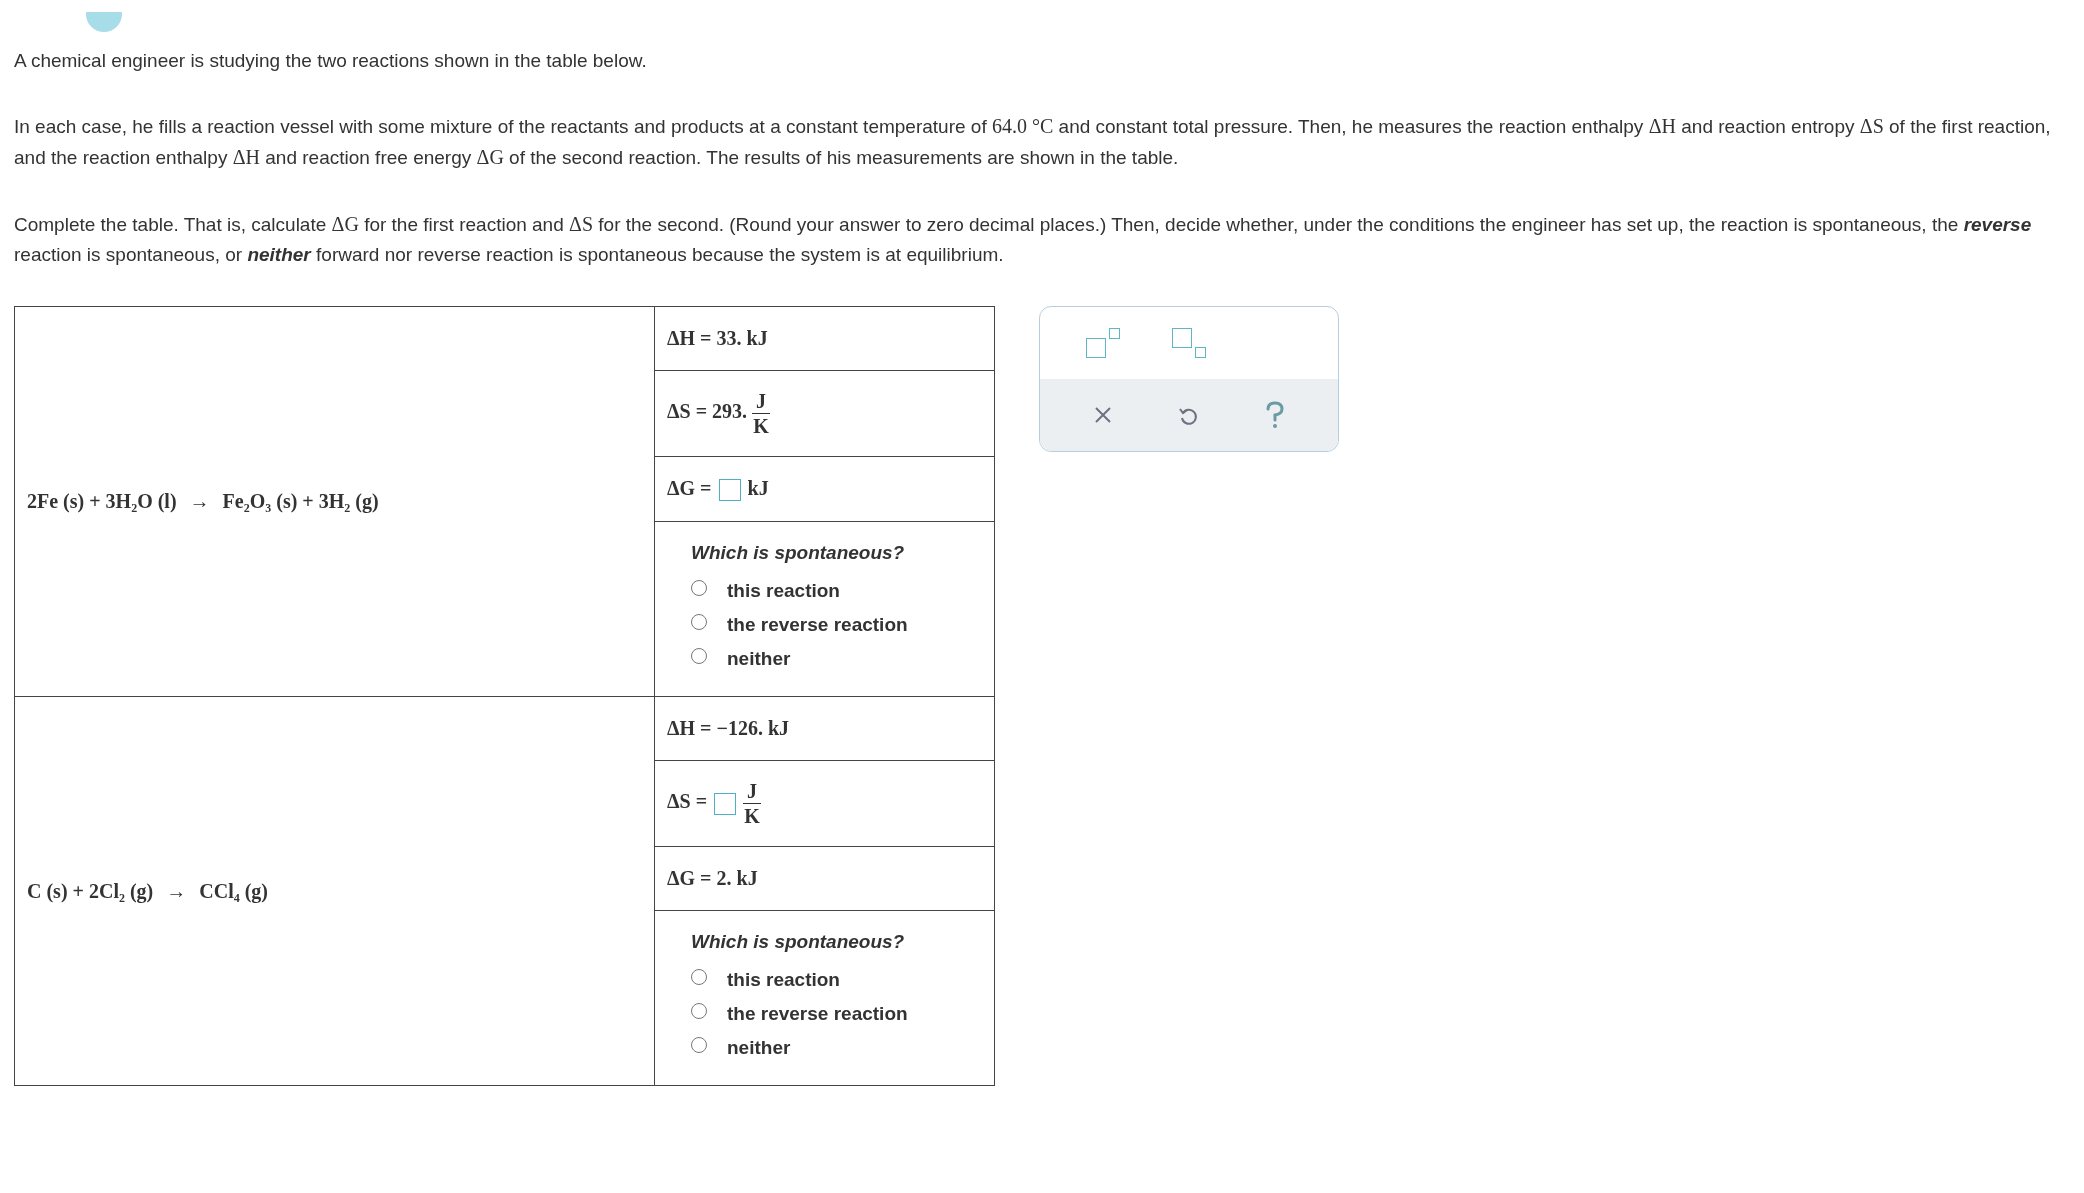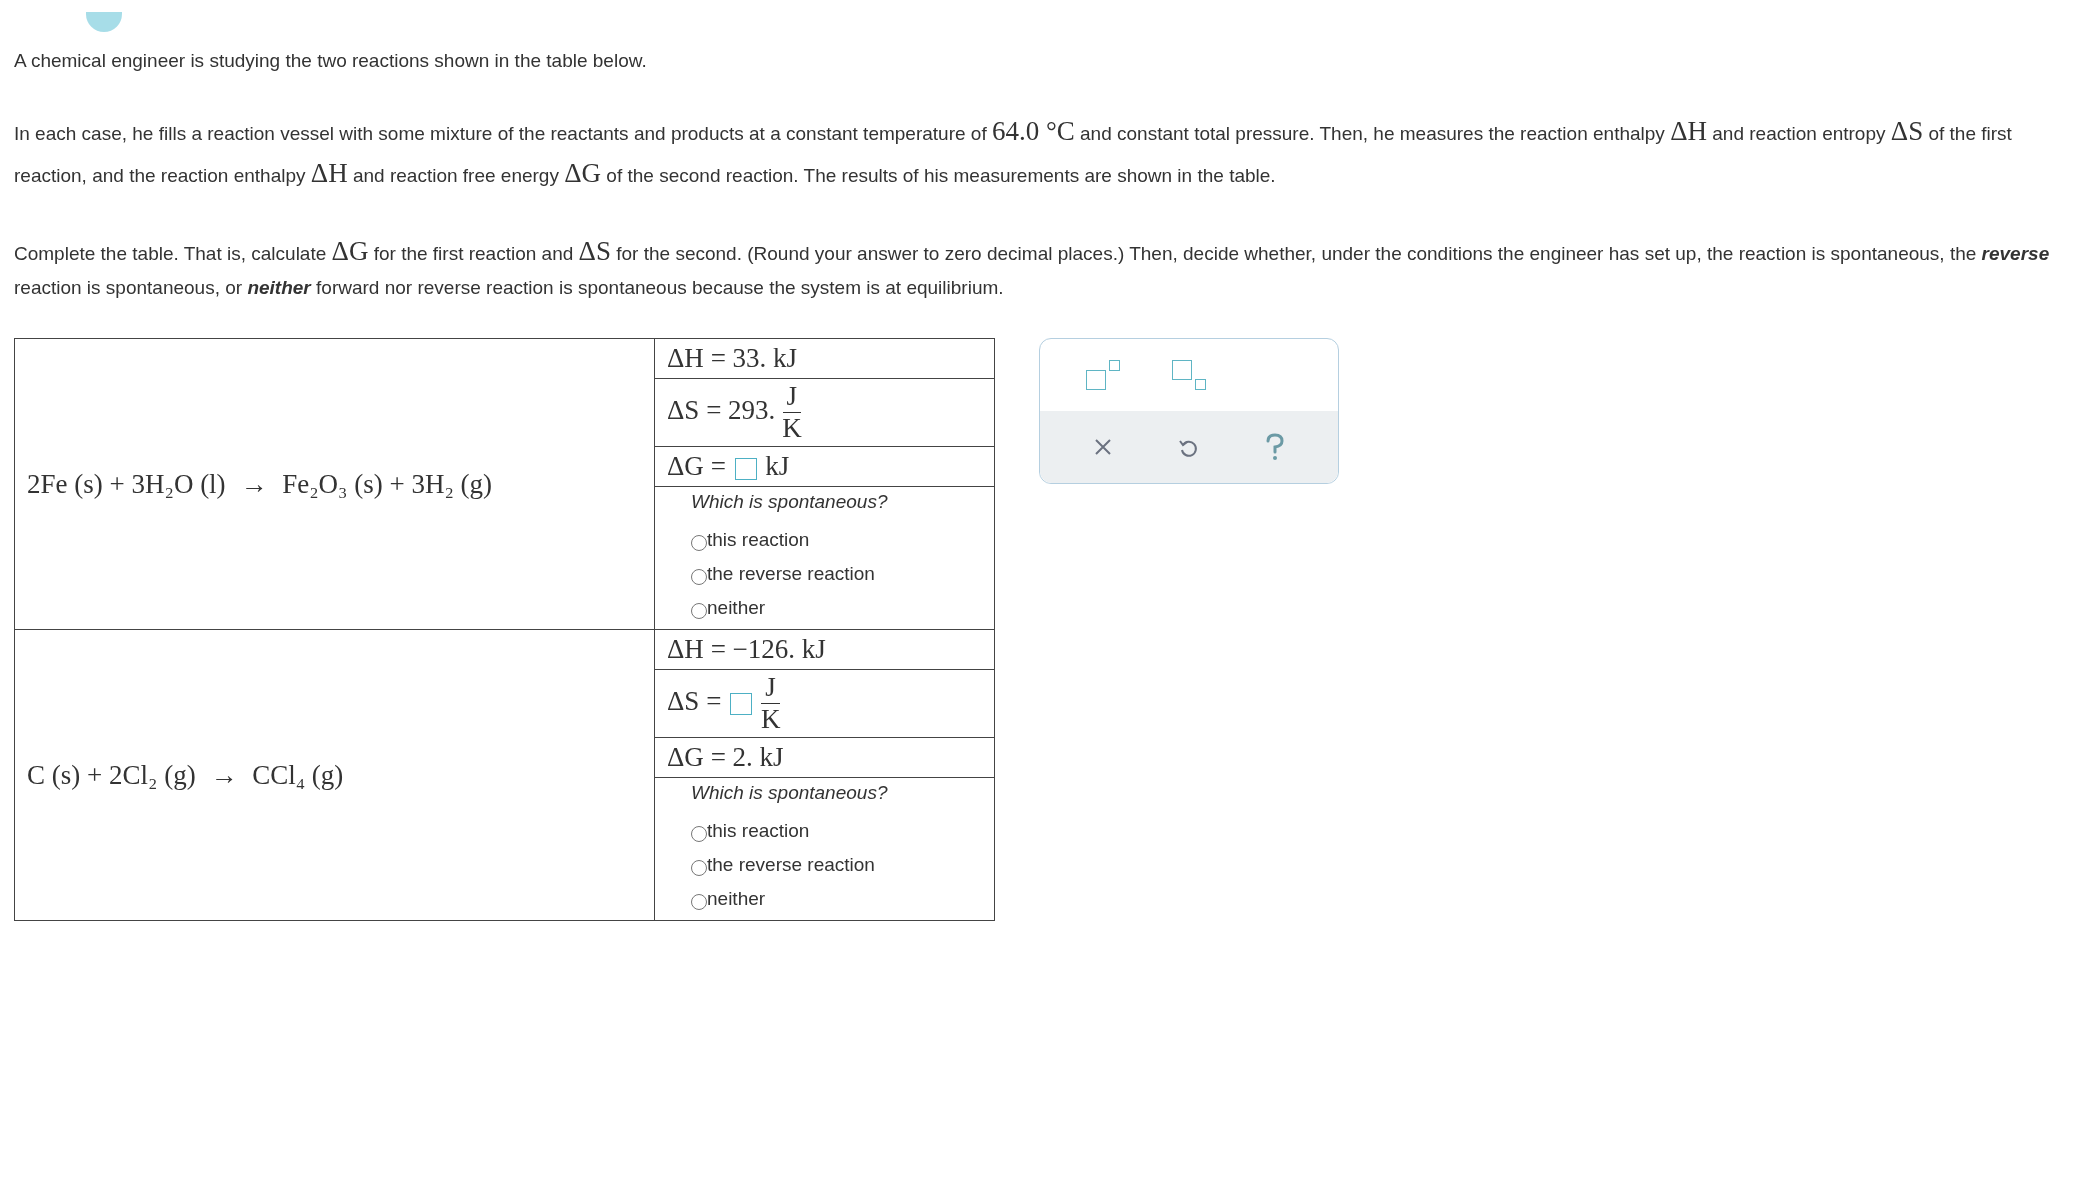--- a/index.html
+++ b/index.html
@@ -24,27 +24,28 @@
   p { line-height: 1.55; margin-bottom: 18px; max-width: 2040px; margin-top: 36px; }
   .ital { font-style: italic; font-weight: bold; }
   .tbl-wrap { margin-top: 36px; display: flex; align-items: flex-start; }
   table.rxn {
     border-collapse: collapse;
     border: 1.5px solid #444;
     font-size: 19px;
   }
   table.rxn td {
     border: 1.5px solid #444;
-    padding: 4px 12px;
+    padding: 20px 12px;
     vertical-align: middle;
+    font-weight: bold;
   }
   td.rx-col { width: 640px; padding-left: 14px; }
   td.data-col { width: 340px; }
   .spon-head { font-style: italic; padding-left: 24px; margin-bottom: 10px; }
-  .radio-row { display: flex; align-items: flex-end; gap: 0; padding: 6px 0 6px 24px; }
+  .radio-row { display: flex; align-items: flex-start; gap: 20px; padding: 6px 0 6px 24px; }
   .radio {
     width: 16px; height: 16px; border: 1.5px solid #777; border-radius: 50%;
   }
   .frac {
     display: inline-flex; flex-direction: column; align-items: center;
     vertical-align: middle; line-height: 1;
   }
   .frac .num { border-bottom: 1.5px solid #333; padding: 0 4px 2px; }
   .frac .den { padding-top: 2px; }
   .inpbox {
@@ -73,21 +74,21 @@
   .tools svg { display: block; }
   .sup-demo, .sub-demo {
     position: relative; width: 34px; height: 30px;
   }
   .bigsq { width: 20px; height: 20px; border: 1.5px solid #5fb5c4; position: absolute; }
   .smsq { width: 11px; height: 11px; border: 1.5px solid #5fb5c4; position: absolute; }
   .sup-demo .bigsq { left: 0; bottom: 0; }
   .sup-demo .smsq { right: 0; top: 0; }
   .sub-demo .bigsq { left: 0; top: 0; }
   .sub-demo .smsq { right: 0; bottom: 0; }
-  .expr { font-family: 'Times New Roman', serif; font-size: 27px; }
+  .expr { font-family: 'Times New Roman', serif; font-size: 20px; }
   .arrow { padding: 0 8px; }
 </style>
 </head>
 <body>
 
 <div class="marker"></div>
 
 <p>
   <span>A chemica</span><span>l e</span><span>ngineer is studying the two reactions shown in the table below.</span>
 </p>

